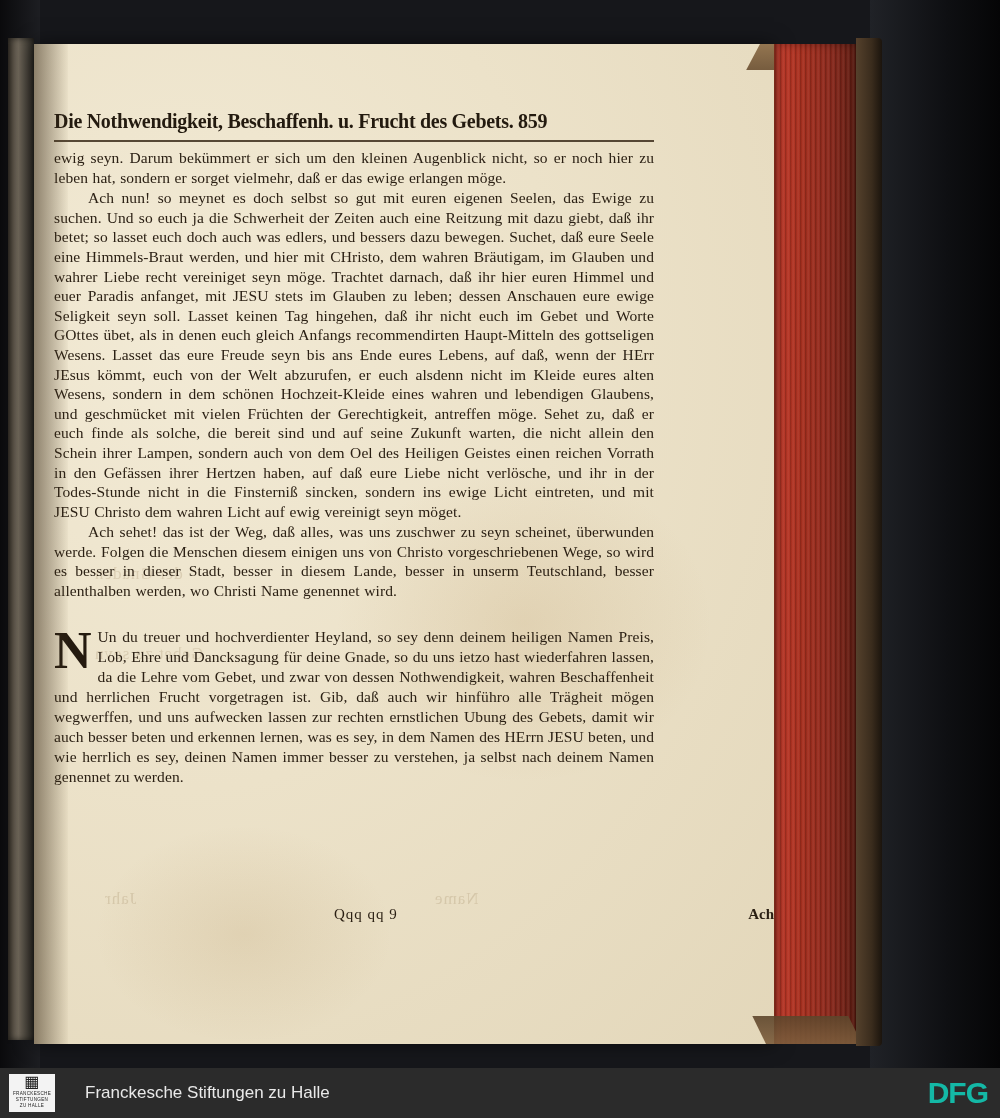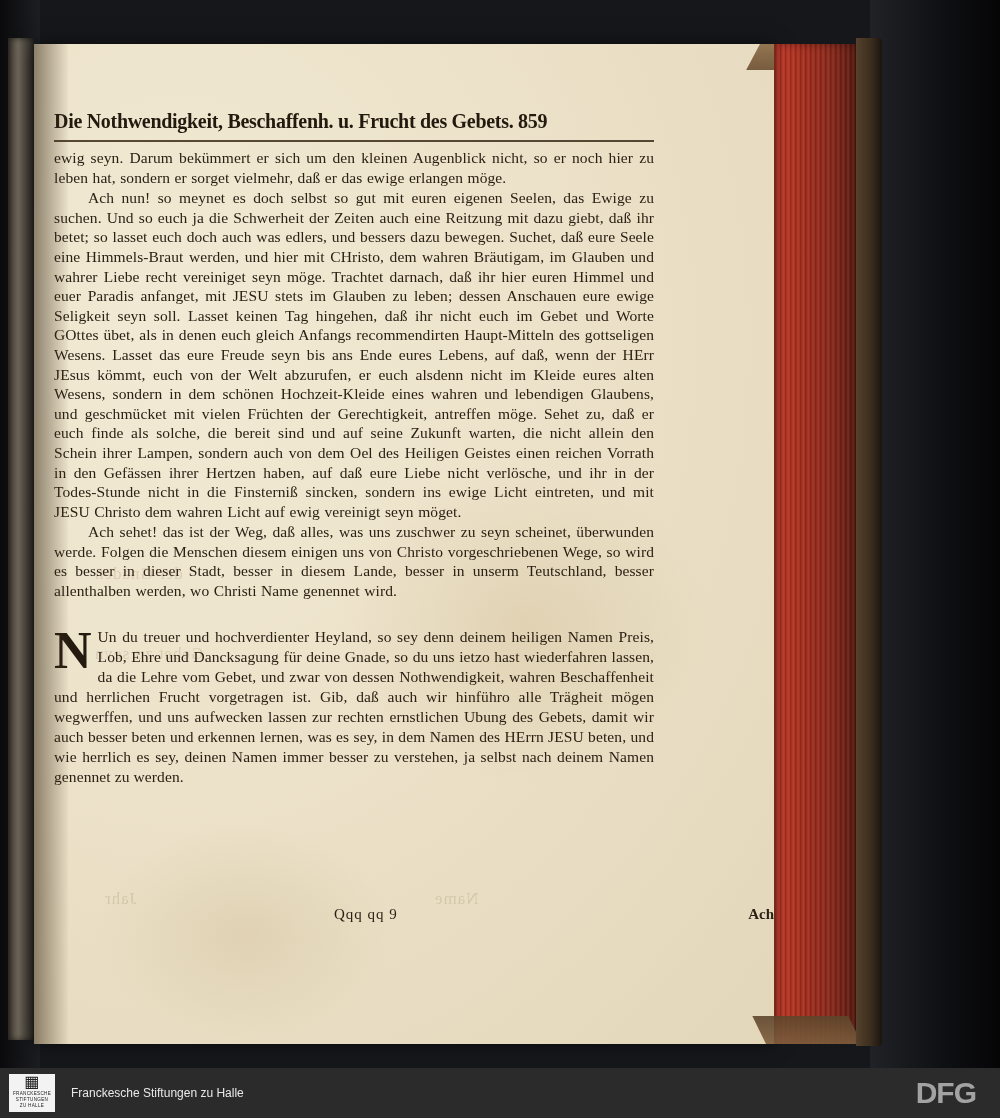--- a/index.html
+++ b/index.html
@@ -234,28 +234,28 @@
     box-sizing: border-box;
     font-family: "Liberation Sans", sans-serif;
   }
   .f-logo .glyph {
     font-size: 16px;
     line-height: 16px;
     margin-bottom: 1px;
   }
   .f-title {
     color: #e9e9e9;
-    font-size: 12px;
-    margin-left: 16px;
+    font-size: 17px;
+    margin-left: 30px;
     font-family: "Liberation Sans", sans-serif;
   }
   .f-right {
     margin-left: auto;
-    margin-right: 24px;
-    color: #a3a3a3;
+    margin-right: 12px;
+    color: #14b8a6;
     font-size: 30px;
     font-weight: bold;
     letter-spacing: -1px;
     font-family: "Liberation Sans", sans-serif;
   }
 </style>
 </head>
 <body>
 
 <div id="scan">

